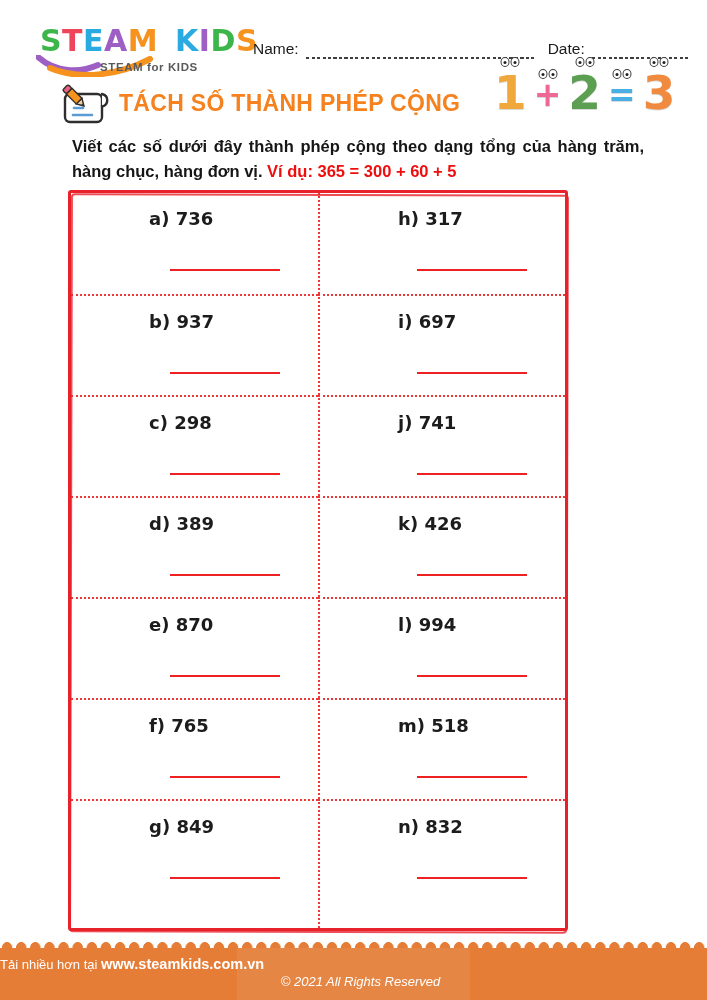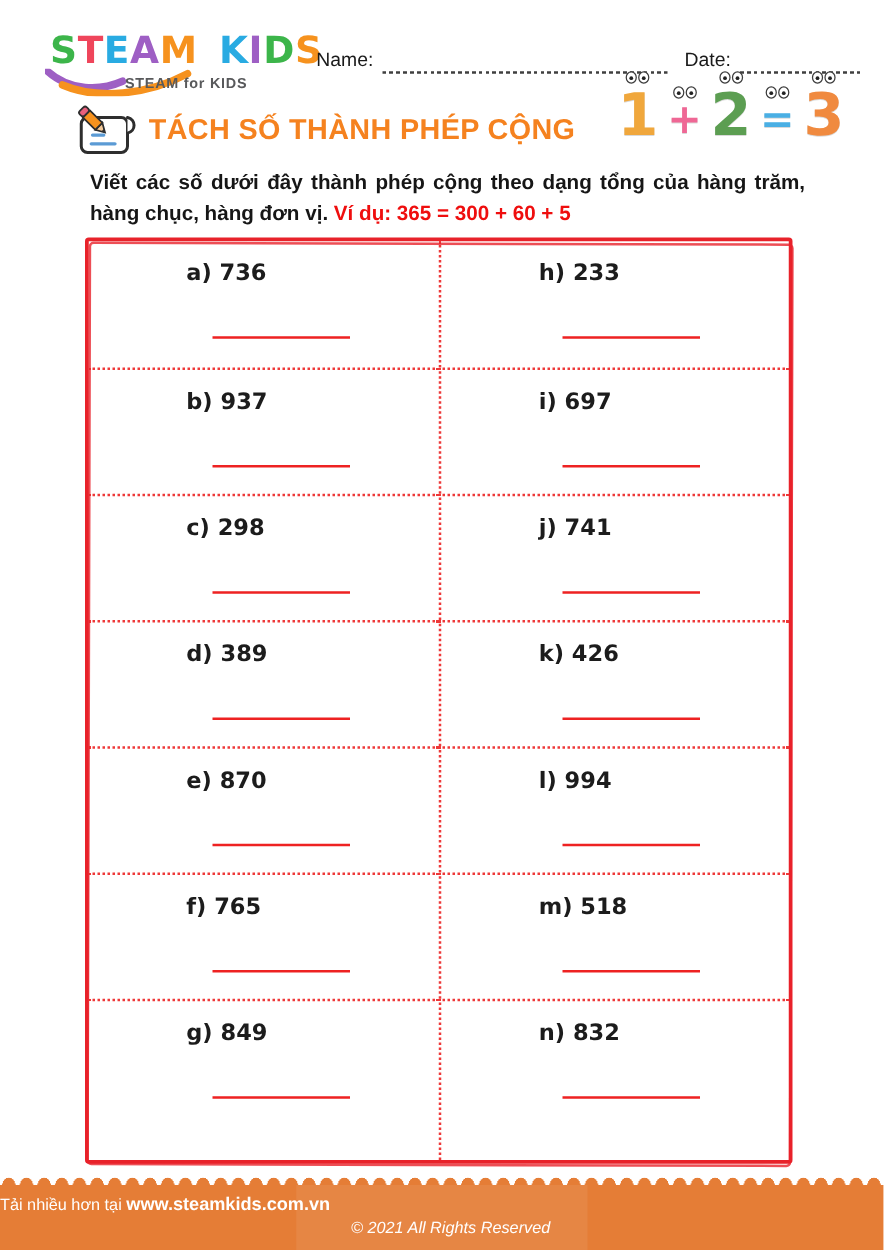--- a/index.html
+++ b/index.html
@@ -43,21 +43,21 @@
   .eye::after{content:"";position:absolute;left:2px;top:2.5px;width:3px;height:3px;
               border-radius:50%;background:#222;}
 
   
   .instructions{position:absolute;left:68px;top:130px;width:572px;margin:4px;
                 font-size:16.5px;line-height:25px;font-weight:600;color:#161616;
                 text-align:justify;}
   .example{font-weight:700;}
 
   
-  .worksheet{position:absolute;left:68px;top:190px;width:566px;height:741px;
+  .worksheet{position:absolute;left:68px;top:190px;width:500px;height:741px;
              border:3px solid #E8222A;box-sizing:border-box;border-radius:3px;}
   .worksheet::after{content:"";position:absolute;inset:1px -3px -5px -1px;
              border:2px solid rgba(232,34,42,.8);border-radius:4px;
              transform:rotate(.15deg);pointer-events:none;}
   .w-grid{display:grid;width:100%;height:100%;
           grid-template-columns:1fr 1fr;grid-template-rows:repeat(6,101px) 1fr;}
   .cell{position:relative;box-sizing:border-box;}
   .cell.right{border-left:2px dotted #EE3838;}
   .cell.rowline{border-top:2px dotted #EE3838;}
   .p-label{position:absolute;top:15px;left:78px;font-family:"DejaVu Sans",sans-serif;
@@ -155,21 +155,21 @@
 
   <p class="instructions"><span>Viết các số dưới đây thành phép cộng theo dạng tổng của hàng trăm, hàng chục, hàng đơn vị. </span><span class="example" style="color: rgb(239, 14, 14);">Ví dụ: 365 = 300 + 60 + 5</span></p>
 
   <div class="worksheet" style="border-color: rgb(232, 34, 42);">
     <div class="w-grid">
         <div class="cell">
     <span class="p-label">a) 736</span>
     <div class="answer-line"></div>
   </div>
         <div class="cell right">
-    <span class="p-label">h) 233</span>
+    <span class="p-label">h) 317</span>
     <div class="answer-line"></div>
   </div>
         <div class="cell rowline">
     <span class="p-label">b) 937</span>
     <div class="answer-line"></div>
   </div>
         <div class="cell right rowline">
     <span class="p-label">i) 697</span>
     <div class="answer-line"></div>
   </div>

